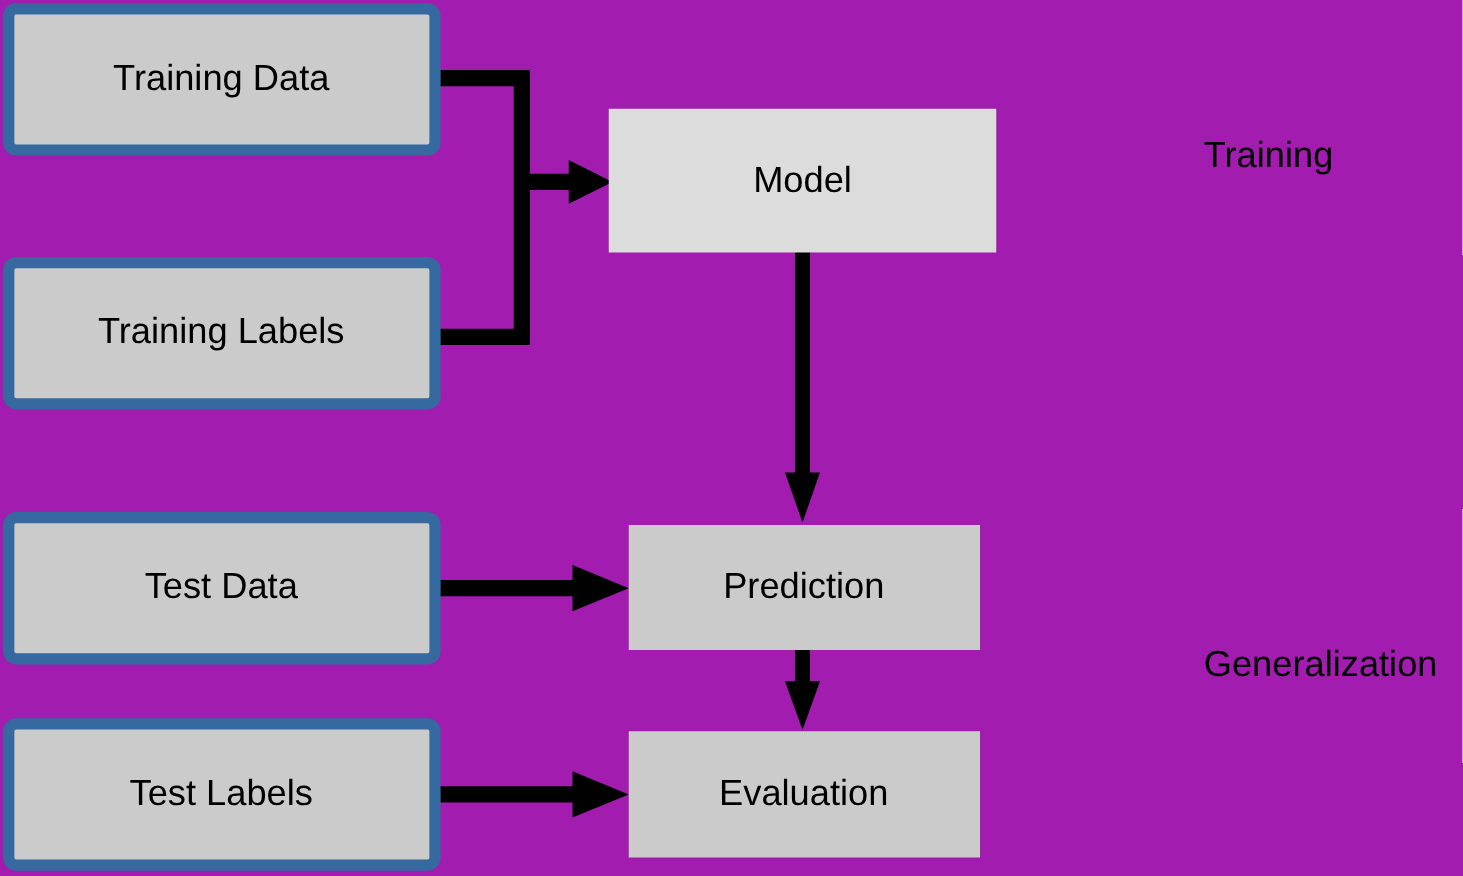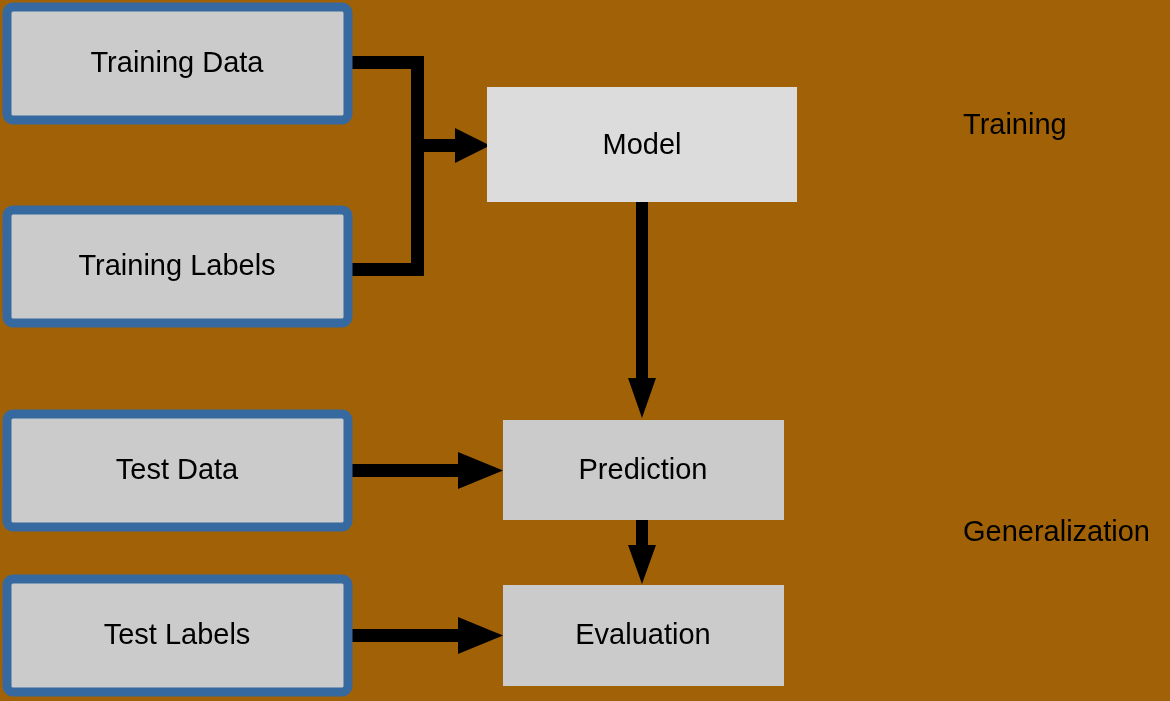--- a/index.html
+++ b/index.html
@@ -7,21 +7,21 @@
     padding: 0;
     background: #ffffff;
   }
   body {
     font-family: "Liberation Sans", sans-serif;
   }
   #canvas {
     position: relative;
     width: 1170px;
     height: 701px;
-    background: #a16207;
+    background: #a21caf;
     overflow: hidden;
   }
   #flow-svg {
     position: absolute;
     left: 0;
     top: 0;
     width: 1170px;
     height: 701px;
   }
   .node-label {

